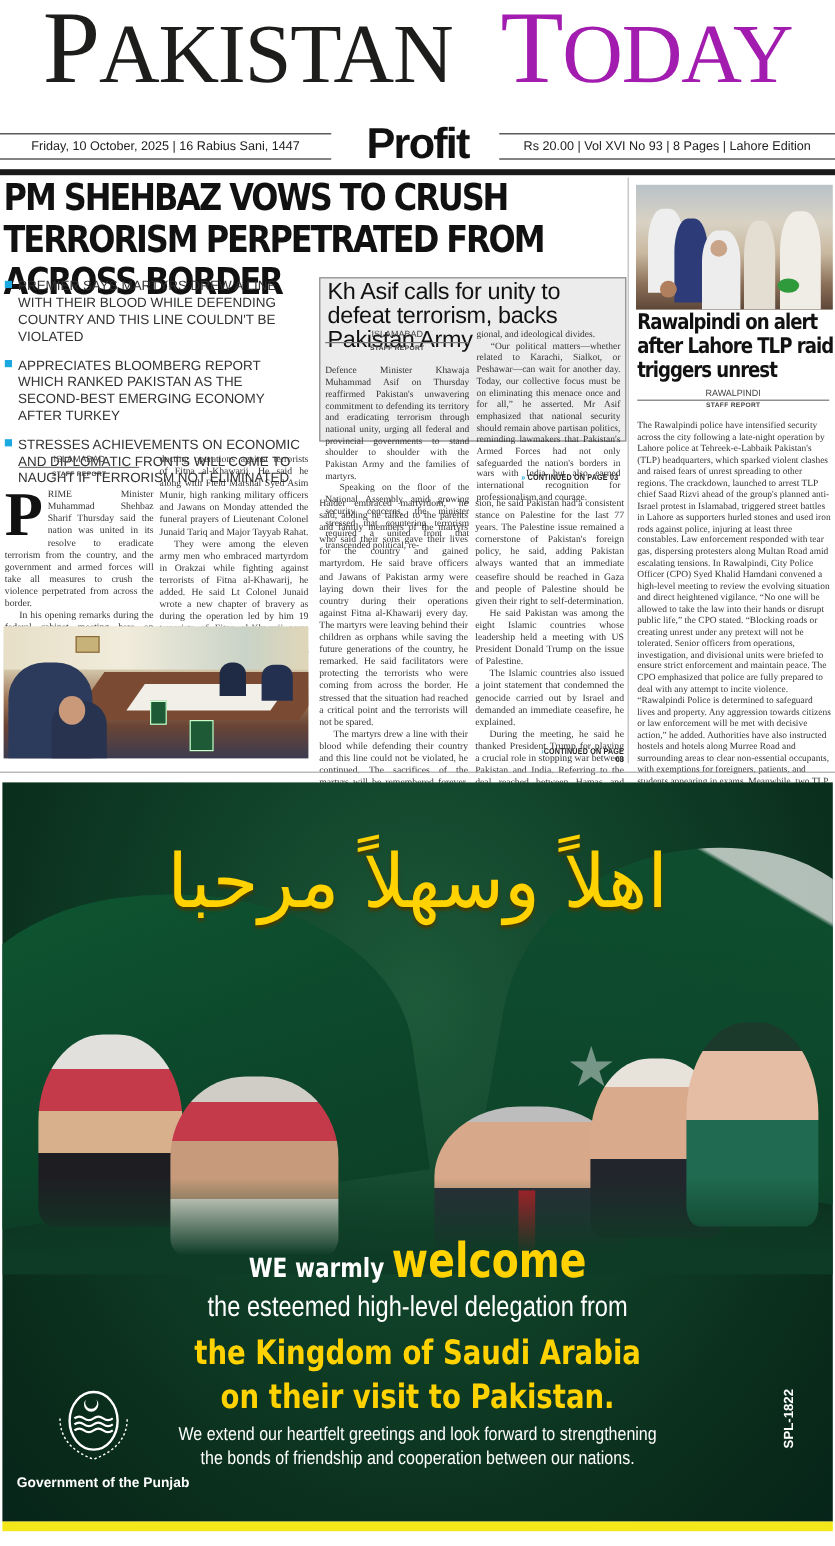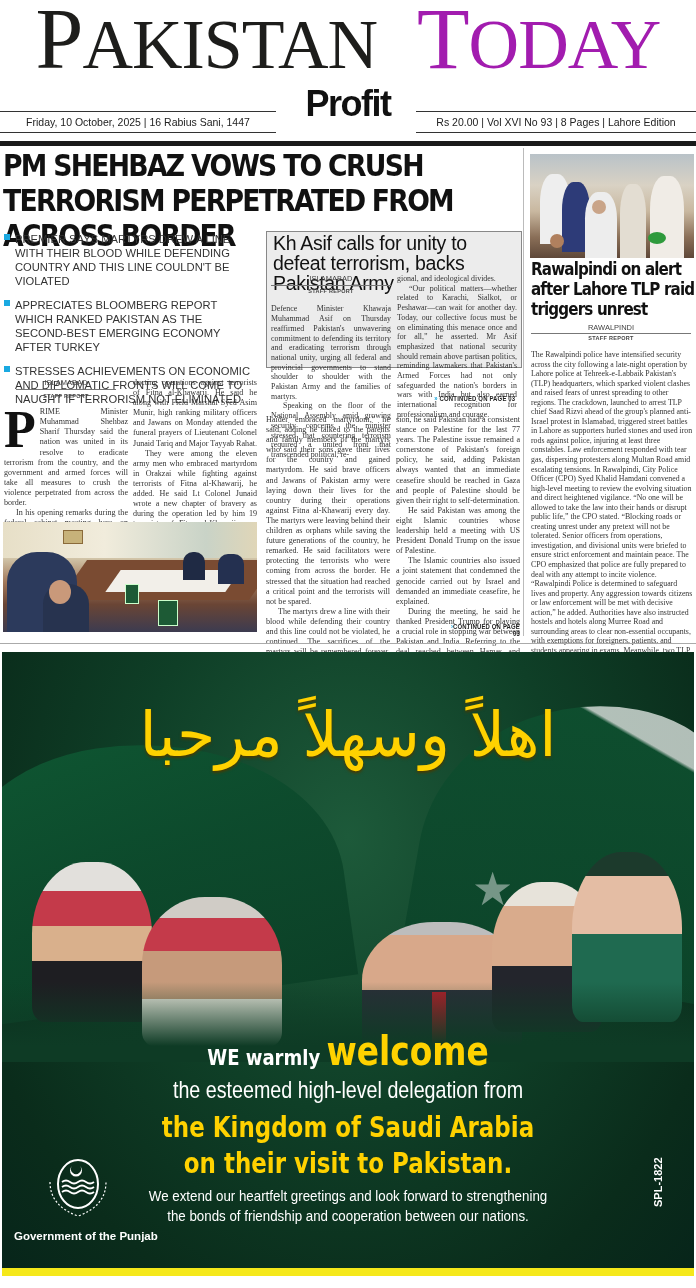--- a/index.html
+++ b/index.html
@@ -6,21 +6,21 @@
   html, body { width: 696px; height: 1288px; background: #ffffff; overflow: hidden; }
   body { position: relative; font-family: "Liberation Serif", serif; color: #222; }
 
   
   .masthead { position: absolute; left: 0; top: 0; width: 696px; height: 140px; }
   .logo { position: absolute; left: 0; width: 696px; top: -4px; text-align: center; font-family: "Liberation Serif", serif; font-size: 70px; line-height: 86px; letter-spacing: -1px; white-space: nowrap; }
   .logo .p1 { color: #1d1d1b; }
   .logo .p2 { color: #a21caf; margin-left: 40px; }
   .logo .big { font-size: 86px; }
   .partner { position: absolute; top: 82px; left: 0; width: 696px; text-align: center; font-family: "Liberation Sans", sans-serif; font-size: 11px; color: #222; }
-  .profit { position: absolute; top: 84px; left: 0; width: 696px; text-align: center; font-family: "Liberation Sans", sans-serif; font-weight: 900; font-size: 36px; letter-spacing: -1.5px; color: #111; line-height: 40px; }
+  .profit { position: absolute; top: 100px; left: 0; width: 696px; text-align: center; font-family: "Liberation Sans", sans-serif; font-weight: 900; font-size: 36px; letter-spacing: -1.5px; color: #111; line-height: 40px; }
   .dateline { position: absolute; top: 111px; height: 22px; border-top: 1px solid #333; border-bottom: 1px solid #333; font-family: "Liberation Sans", sans-serif; font-size: 10.5px; color: #222; display: flex; align-items: center; justify-content: center; white-space: nowrap; }
   .dateline.left { left: 0; width: 276px; }
   .dateline.right { left: 416px; width: 280px; }
   .rule-thick { position: absolute; top: 141px; left: 0; width: 696px; height: 5px; background: #1a1a1a; }
 
   
   .headline { position: absolute; left: 3px; top: 148px; width: 520px; font-family: "DejaVu Sans", sans-serif; font-weight: 900; font-size: 31px; line-height: 35px; letter-spacing: -2px; color: #111; transform: scaleX(0.86); transform-origin: left top; width: 610px; }
   .vrule { position: absolute; left: 523px; top: 148px; width: 1px; height: 488px; background: #bbb; }
 
   

